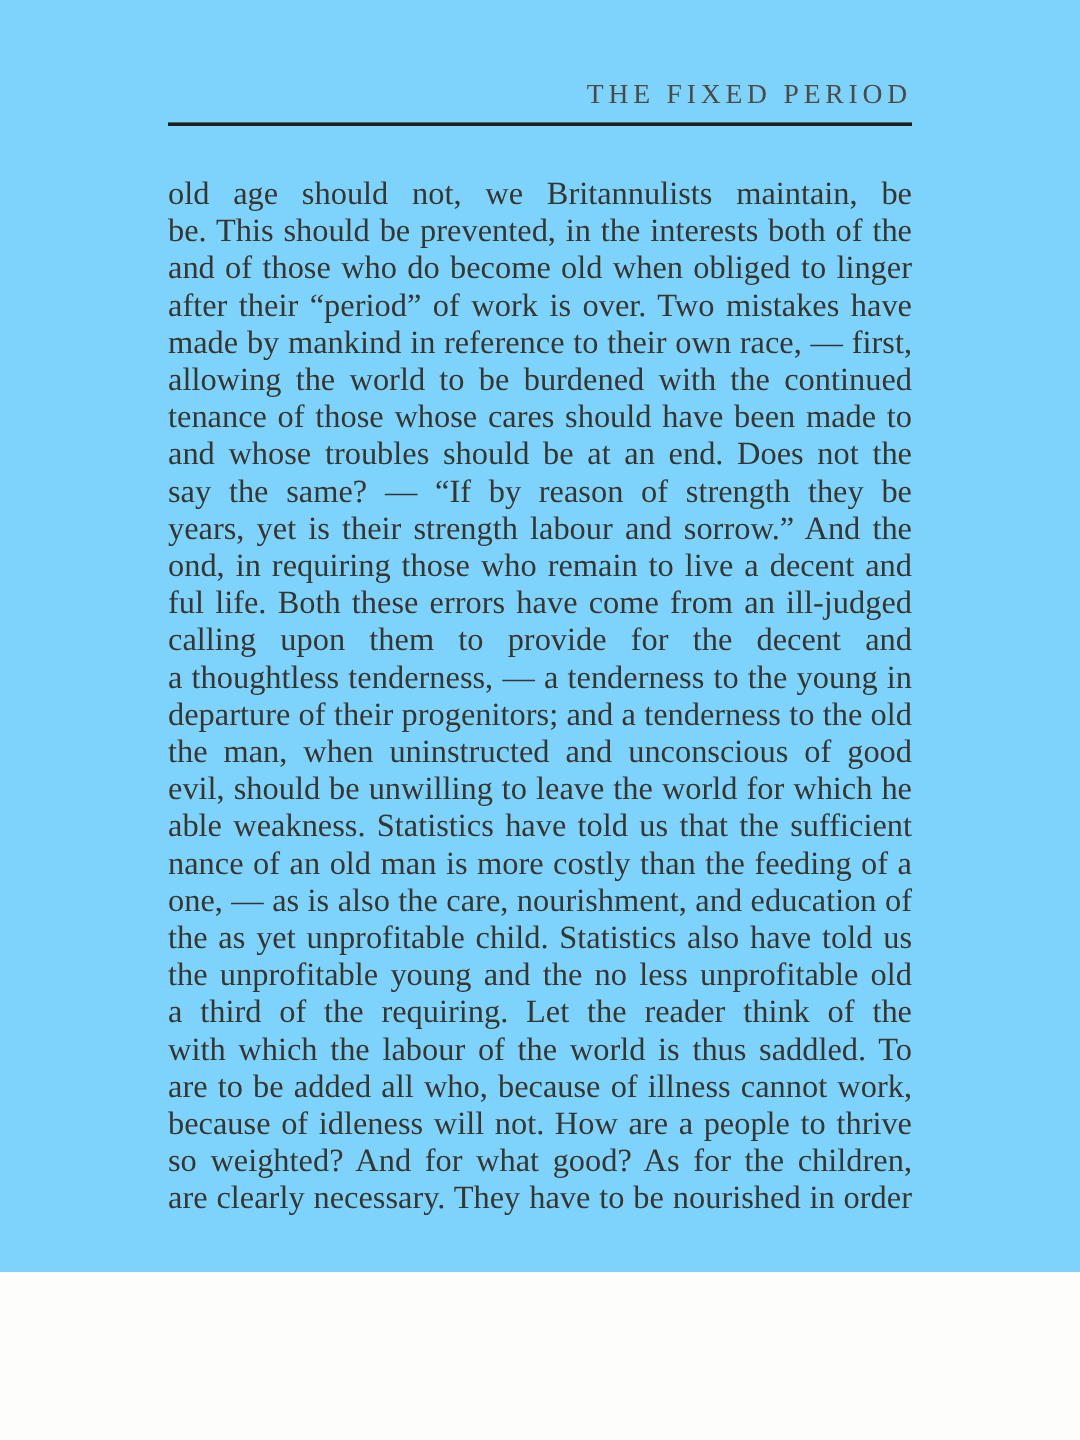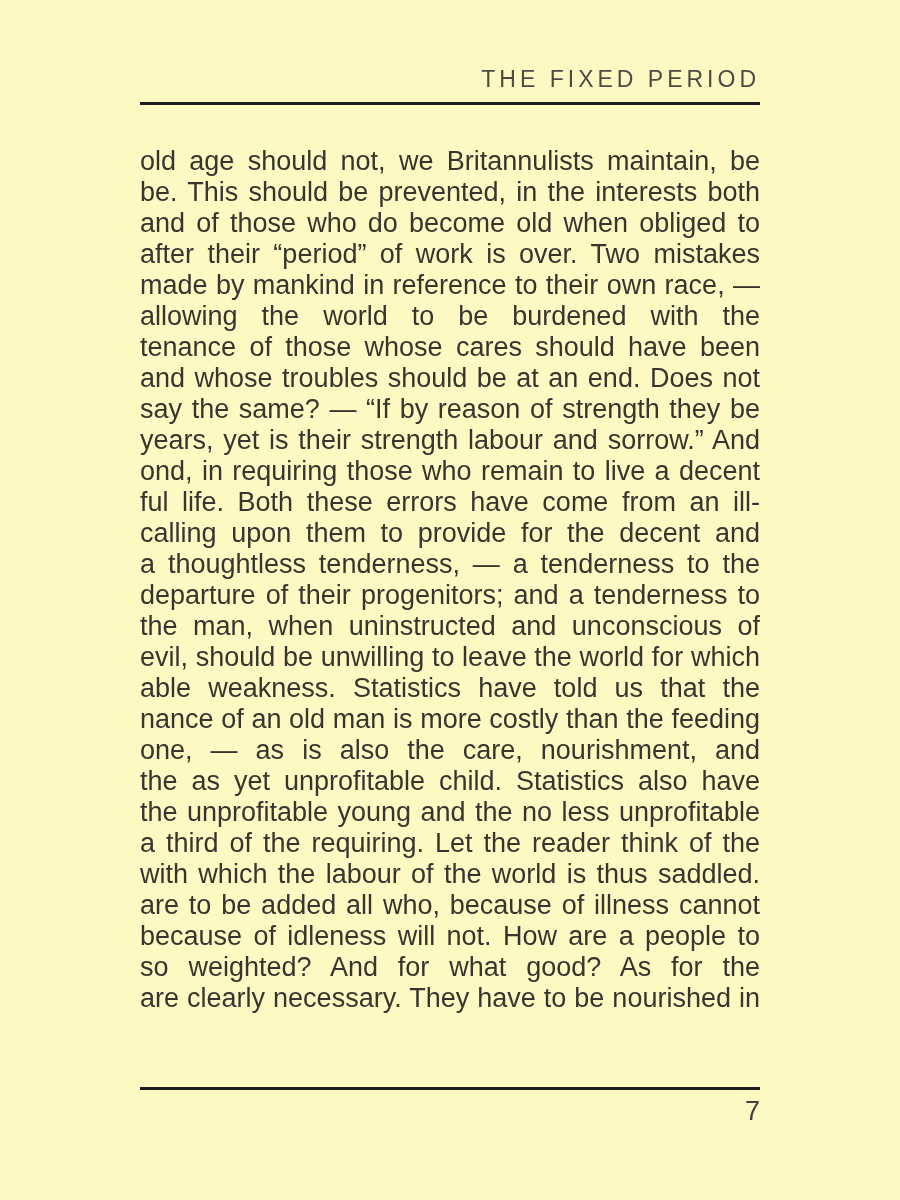--- a/index.html
+++ b/index.html
@@ -3,23 +3,23 @@
 <meta charset="utf-8">
 <style>
   html, body {
     margin: 0;
     padding: 0;
     background: #fdfdfc;
   }
   .page {
     position: relative;
     width: 900px;
-    height: 1200px;
-    background: #fef9c3;
-    font-family: Liberation Sans, sans-serif;
+    height: 1060px;
+    background: #7dd3fc;
+    font-family: Liberation Serif, serif;
     overflow: hidden;
   }
   .running-head {
     position: absolute;
     top: 66px;
     left: 140px;
     width: 620px;
     text-align: right;
     font-size: 23px;
     letter-spacing: 4px;

